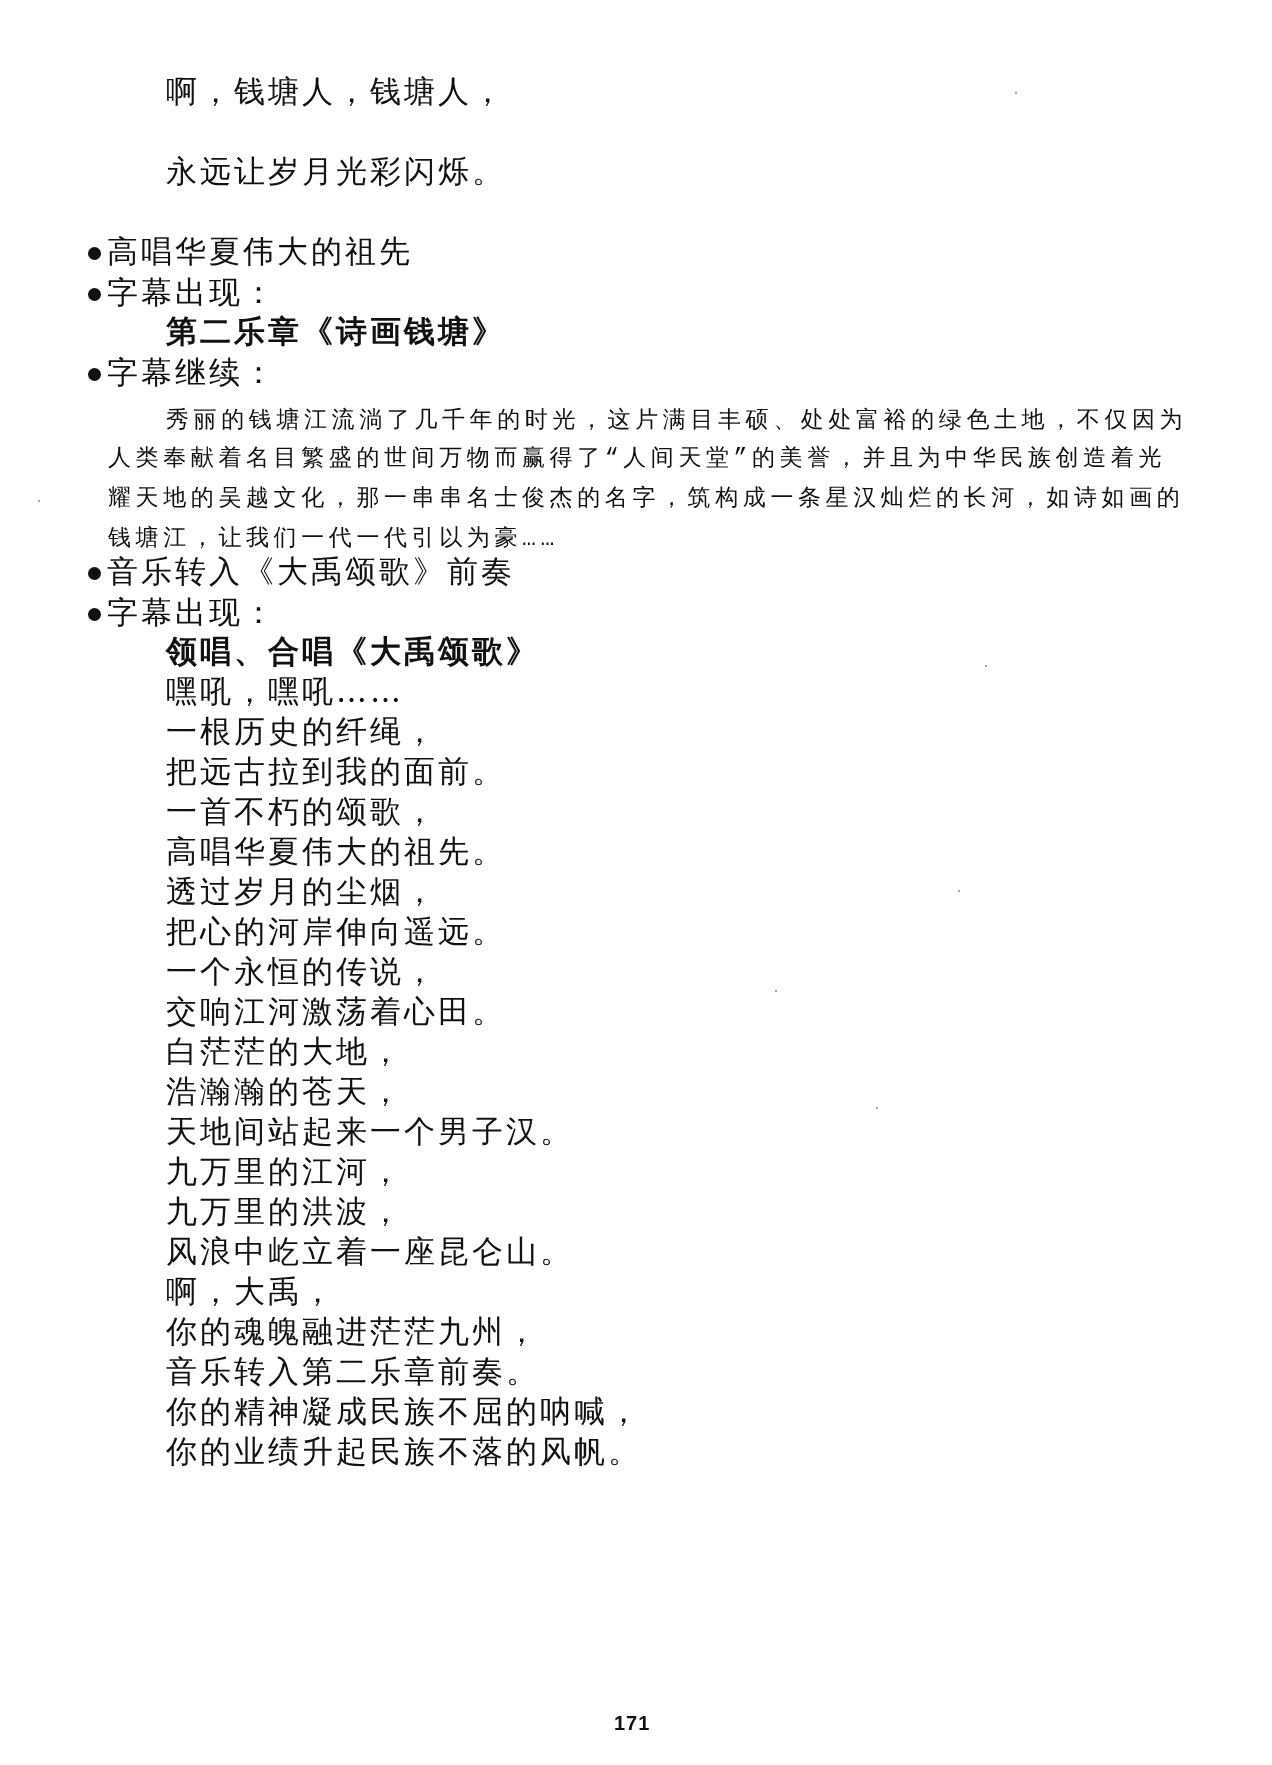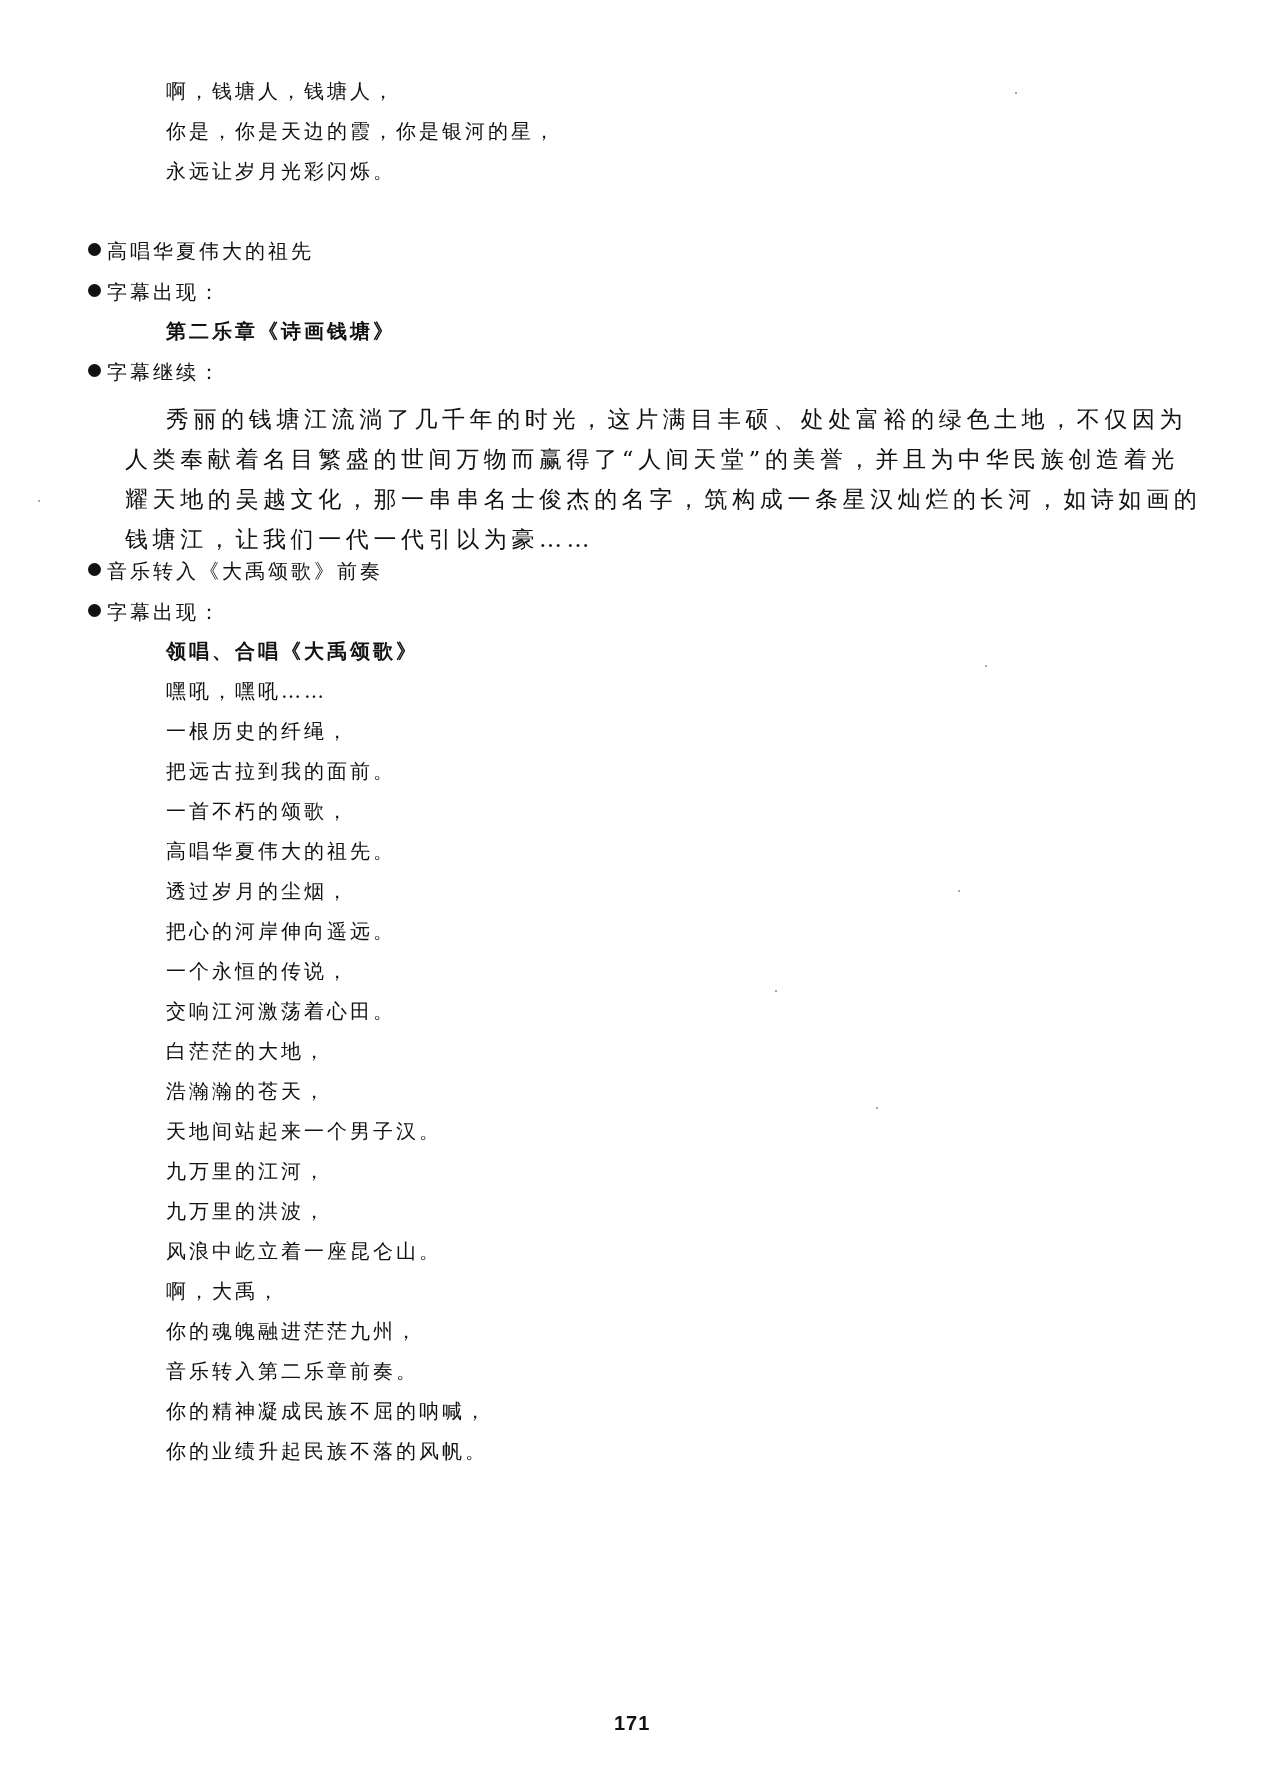--- a/index.html
+++ b/index.html
@@ -17,21 +17,21 @@
     }
     .page {
       position: absolute;
       left: 0;
       top: 0;
       width: 1272px;
       height: 1765px;
     }
     .line {
       position: absolute;
-      font-size: 20px;
+      font-size: 31px;
       line-height: 30px;
       white-space: nowrap;
       letter-spacing: 3px;
     }
     .indent-verse { left: 166px; }
     .bullet-line { left: 88px; }
     .bullet-dot {
       display: inline-block;
       width: 13px;
       height: 13px;
@@ -45,21 +45,21 @@
       font-weight: bold;
     }
     .para-line {
       position: absolute;
       font-size: 23px;
       line-height: 30px;
       white-space: nowrap;
       margin-top: 8px;
     }
     .para-first { left: 166px; letter-spacing: 4.6px; }
-    .para-body { left: 125px; letter-spacing: 4.6px; }
+    .para-body { left: 108px; letter-spacing: 4.6px; font-family: Liberation Mono, monospace; }
     .page-number {
       position: absolute;
       left: 614px;
       top: 1712px;
       font-family: "Liberation Sans", "DejaVu Sans", sans-serif;
       font-size: 20px;
       font-weight: bold;
       letter-spacing: 1px;
     }
     .speck {
@@ -69,21 +69,20 @@
       background: #888;
       border-radius: 50%;
     }
   </style>
 </head>
 <body>
 
 <div class="page">
 
   <div class="line indent-verse" style="top:76px">啊，钱塘人，钱塘人，</div>
-  <div class="line indent-verse" style="top:116px">你是，你是天边的霞，你是银河的星，</div>
   <div class="line indent-verse" style="top:156px">永远让岁月光彩闪烁。</div>
 
   <div class="line bullet-line" style="top:236px">
     <span class="bullet-dot"></span><span>高唱华夏伟大的祖先</span>
   </div>
 
   <div class="line bullet-line" style="top:277px">
     <span class="bullet-dot"></span><span>字幕出现：</span>
   </div>
 

